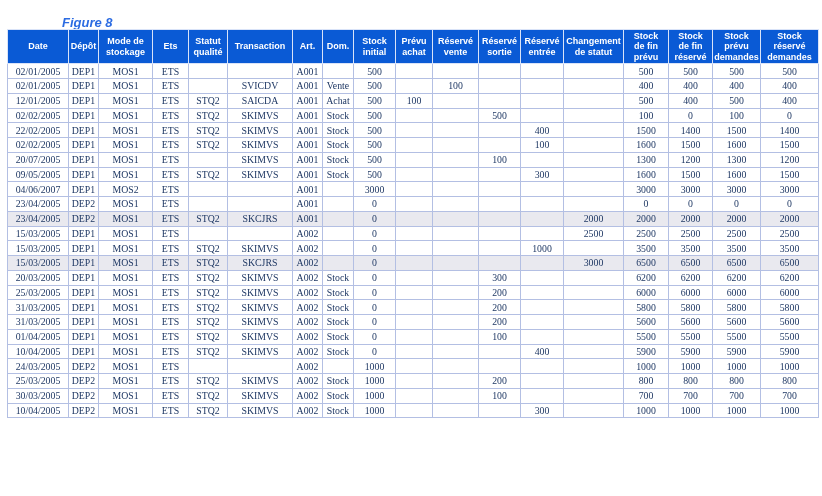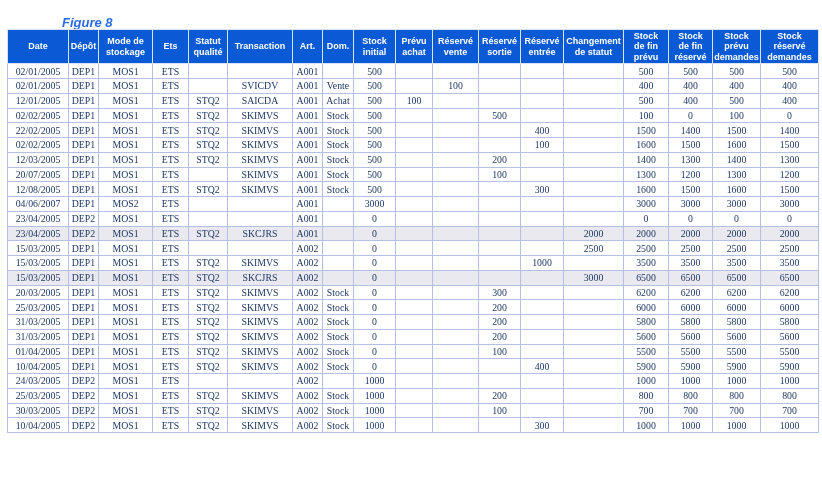--- a/index.html
+++ b/index.html
@@ -219,61 +219,41 @@
         <td></td>
         <td></td>
         <td>100</td>
         <td></td>
         <td>1600</td>
         <td>1500</td>
         <td>1600</td>
         <td>1500</td>
       </tr>
       <tr>
-        <td>12/03/2005</td>
-        <td>DEP1</td>
-        <td>MOS1</td>
-        <td>ETS</td>
-        <td>STQ2</td>
-        <td>SKIMVS</td>
-        <td>A001</td>
-        <td>Stock</td>
-        <td>500</td>
-        <td></td>
-        <td></td>
-        <td>200</td>
-        <td></td>
-        <td></td>
-        <td>1400</td>
-        <td>1300</td>
-        <td>1400</td>
-        <td>1300</td>
-      </tr>
-      <tr>
         <td>20/07/2005</td>
         <td>DEP1</td>
         <td>MOS1</td>
         <td>ETS</td>
         <td></td>
         <td>SKIMVS</td>
         <td>A001</td>
         <td>Stock</td>
         <td>500</td>
         <td></td>
         <td></td>
         <td>100</td>
         <td></td>
         <td></td>
         <td>1300</td>
         <td>1200</td>
         <td>1300</td>
         <td>1200</td>
       </tr>
       <tr>
-        <td>12/08/2005</td>
+        <td>09/05/2005</td>
         <td>DEP1</td>
         <td>MOS1</td>
         <td>ETS</td>
         <td>STQ2</td>
         <td>SKIMVS</td>
         <td>A001</td>
         <td>Stock</td>
         <td>500</td>
         <td></td>
         <td></td>

